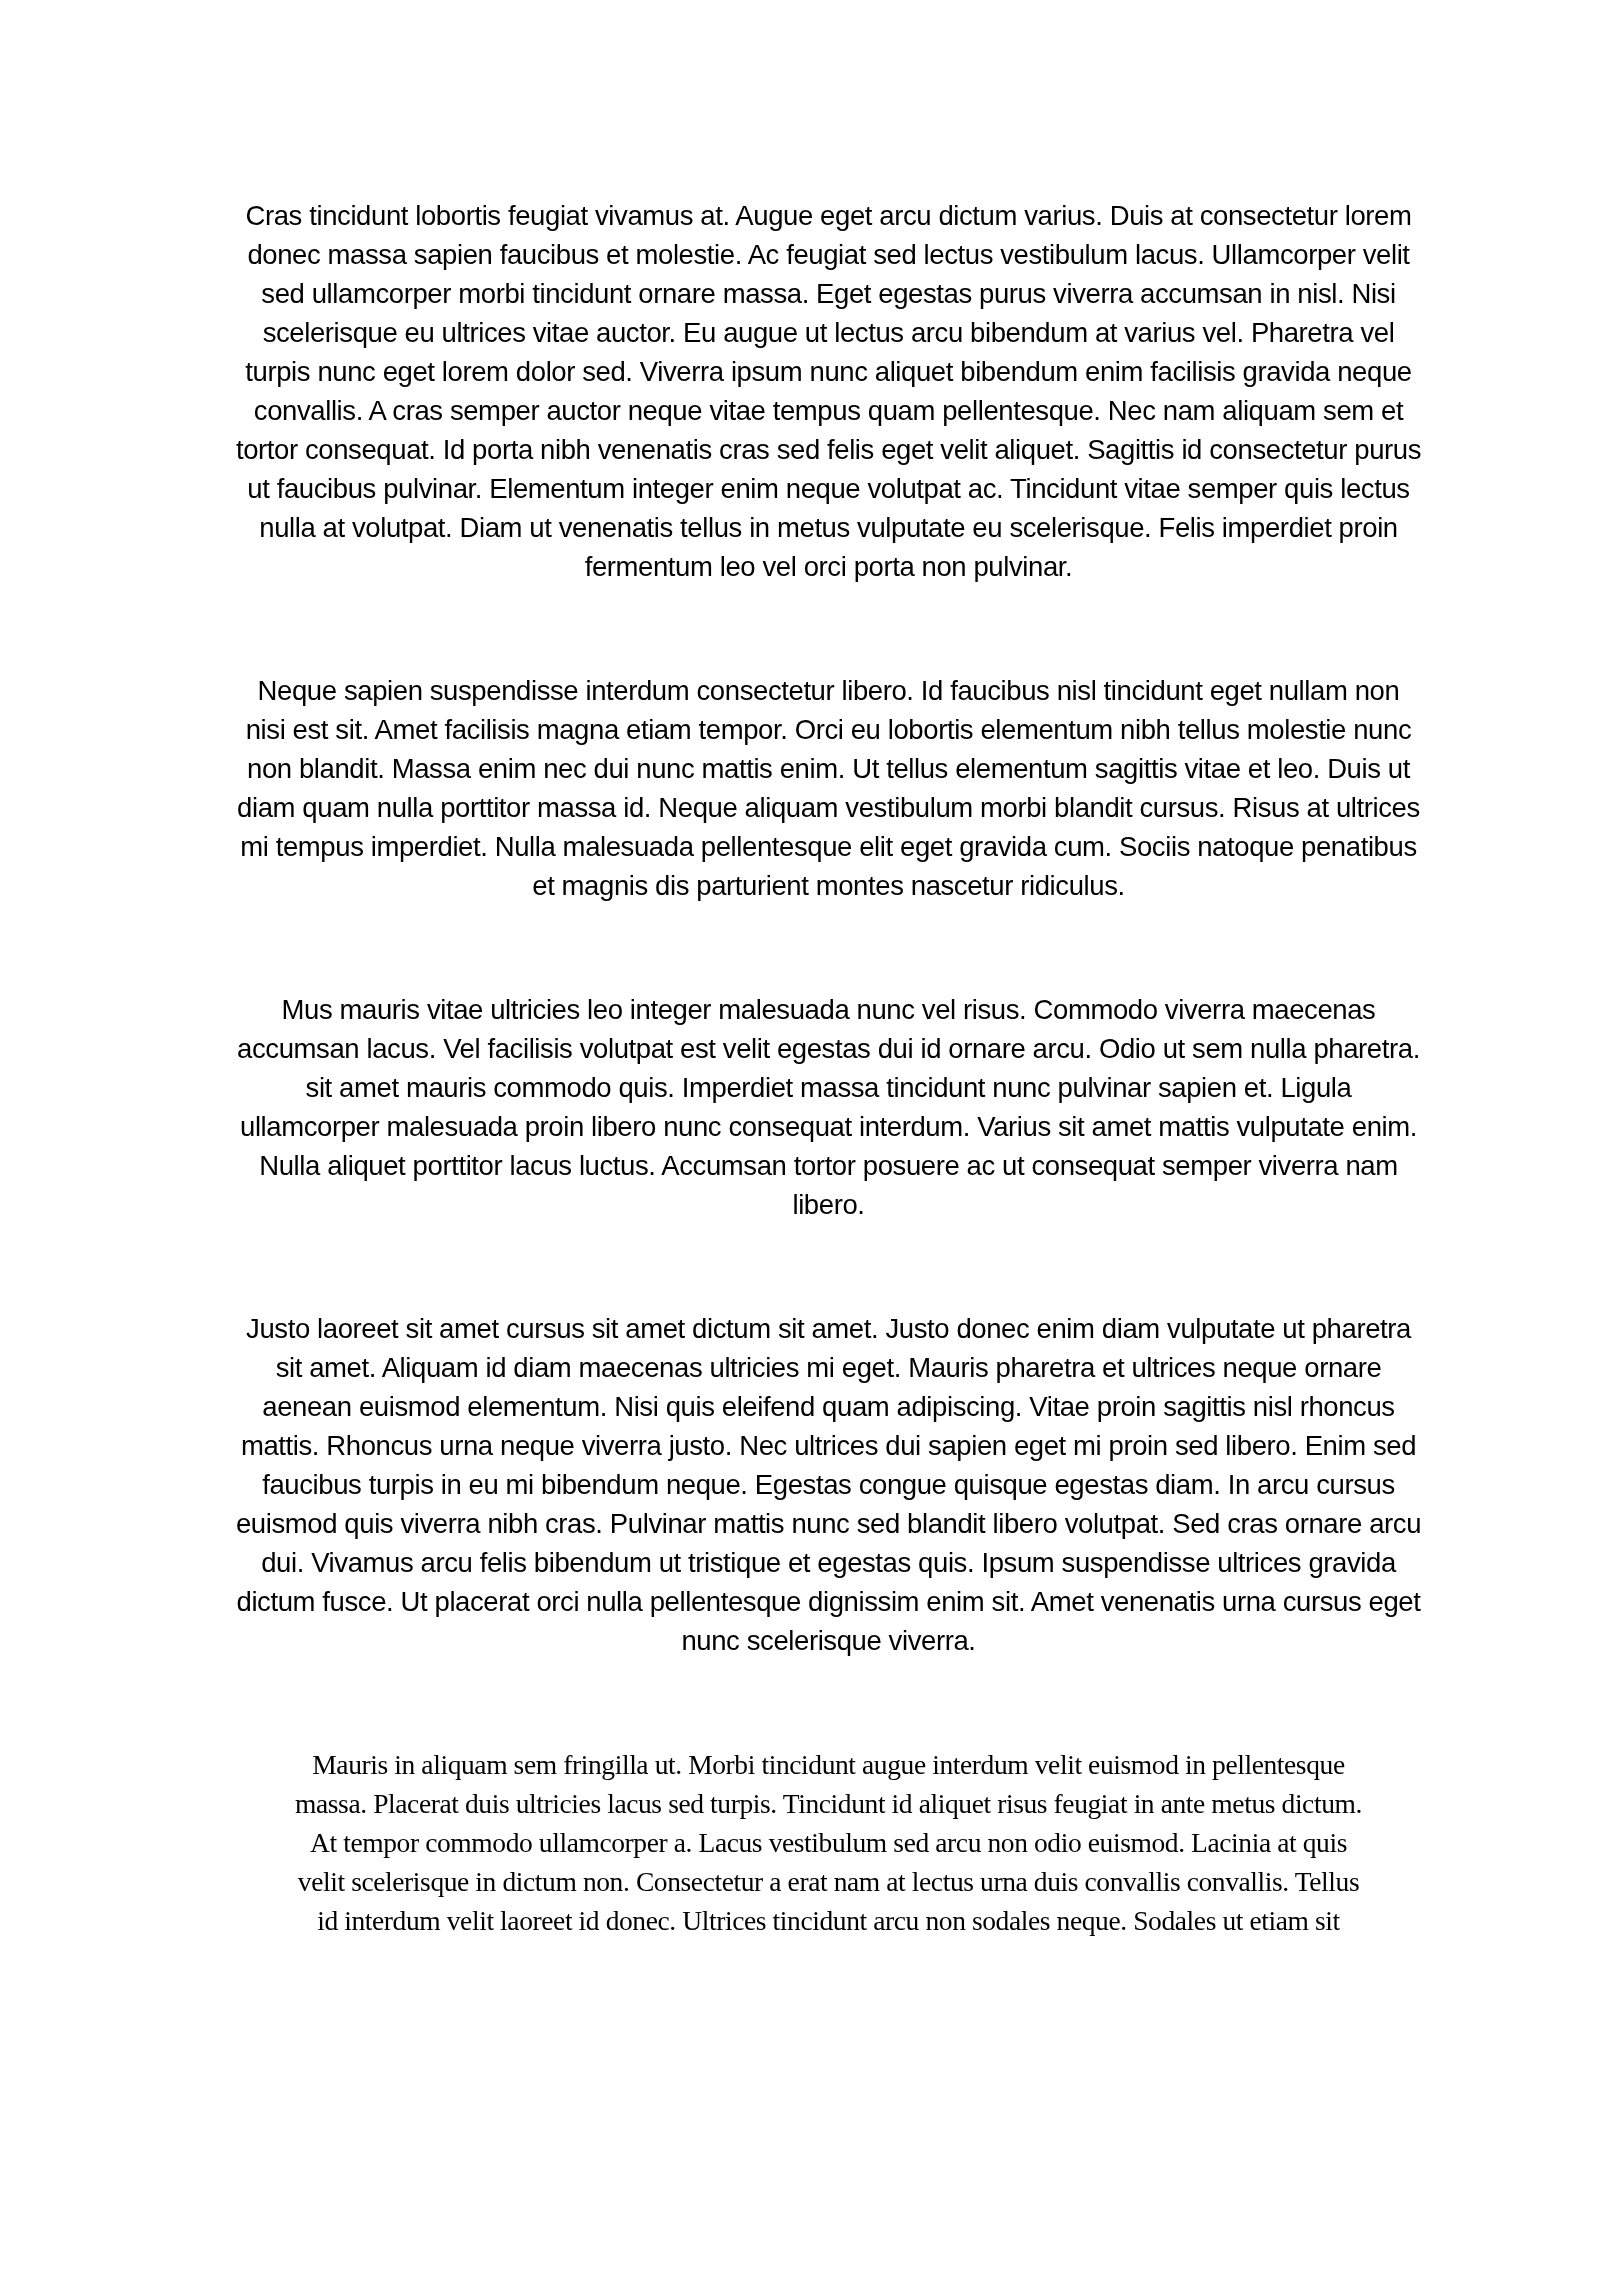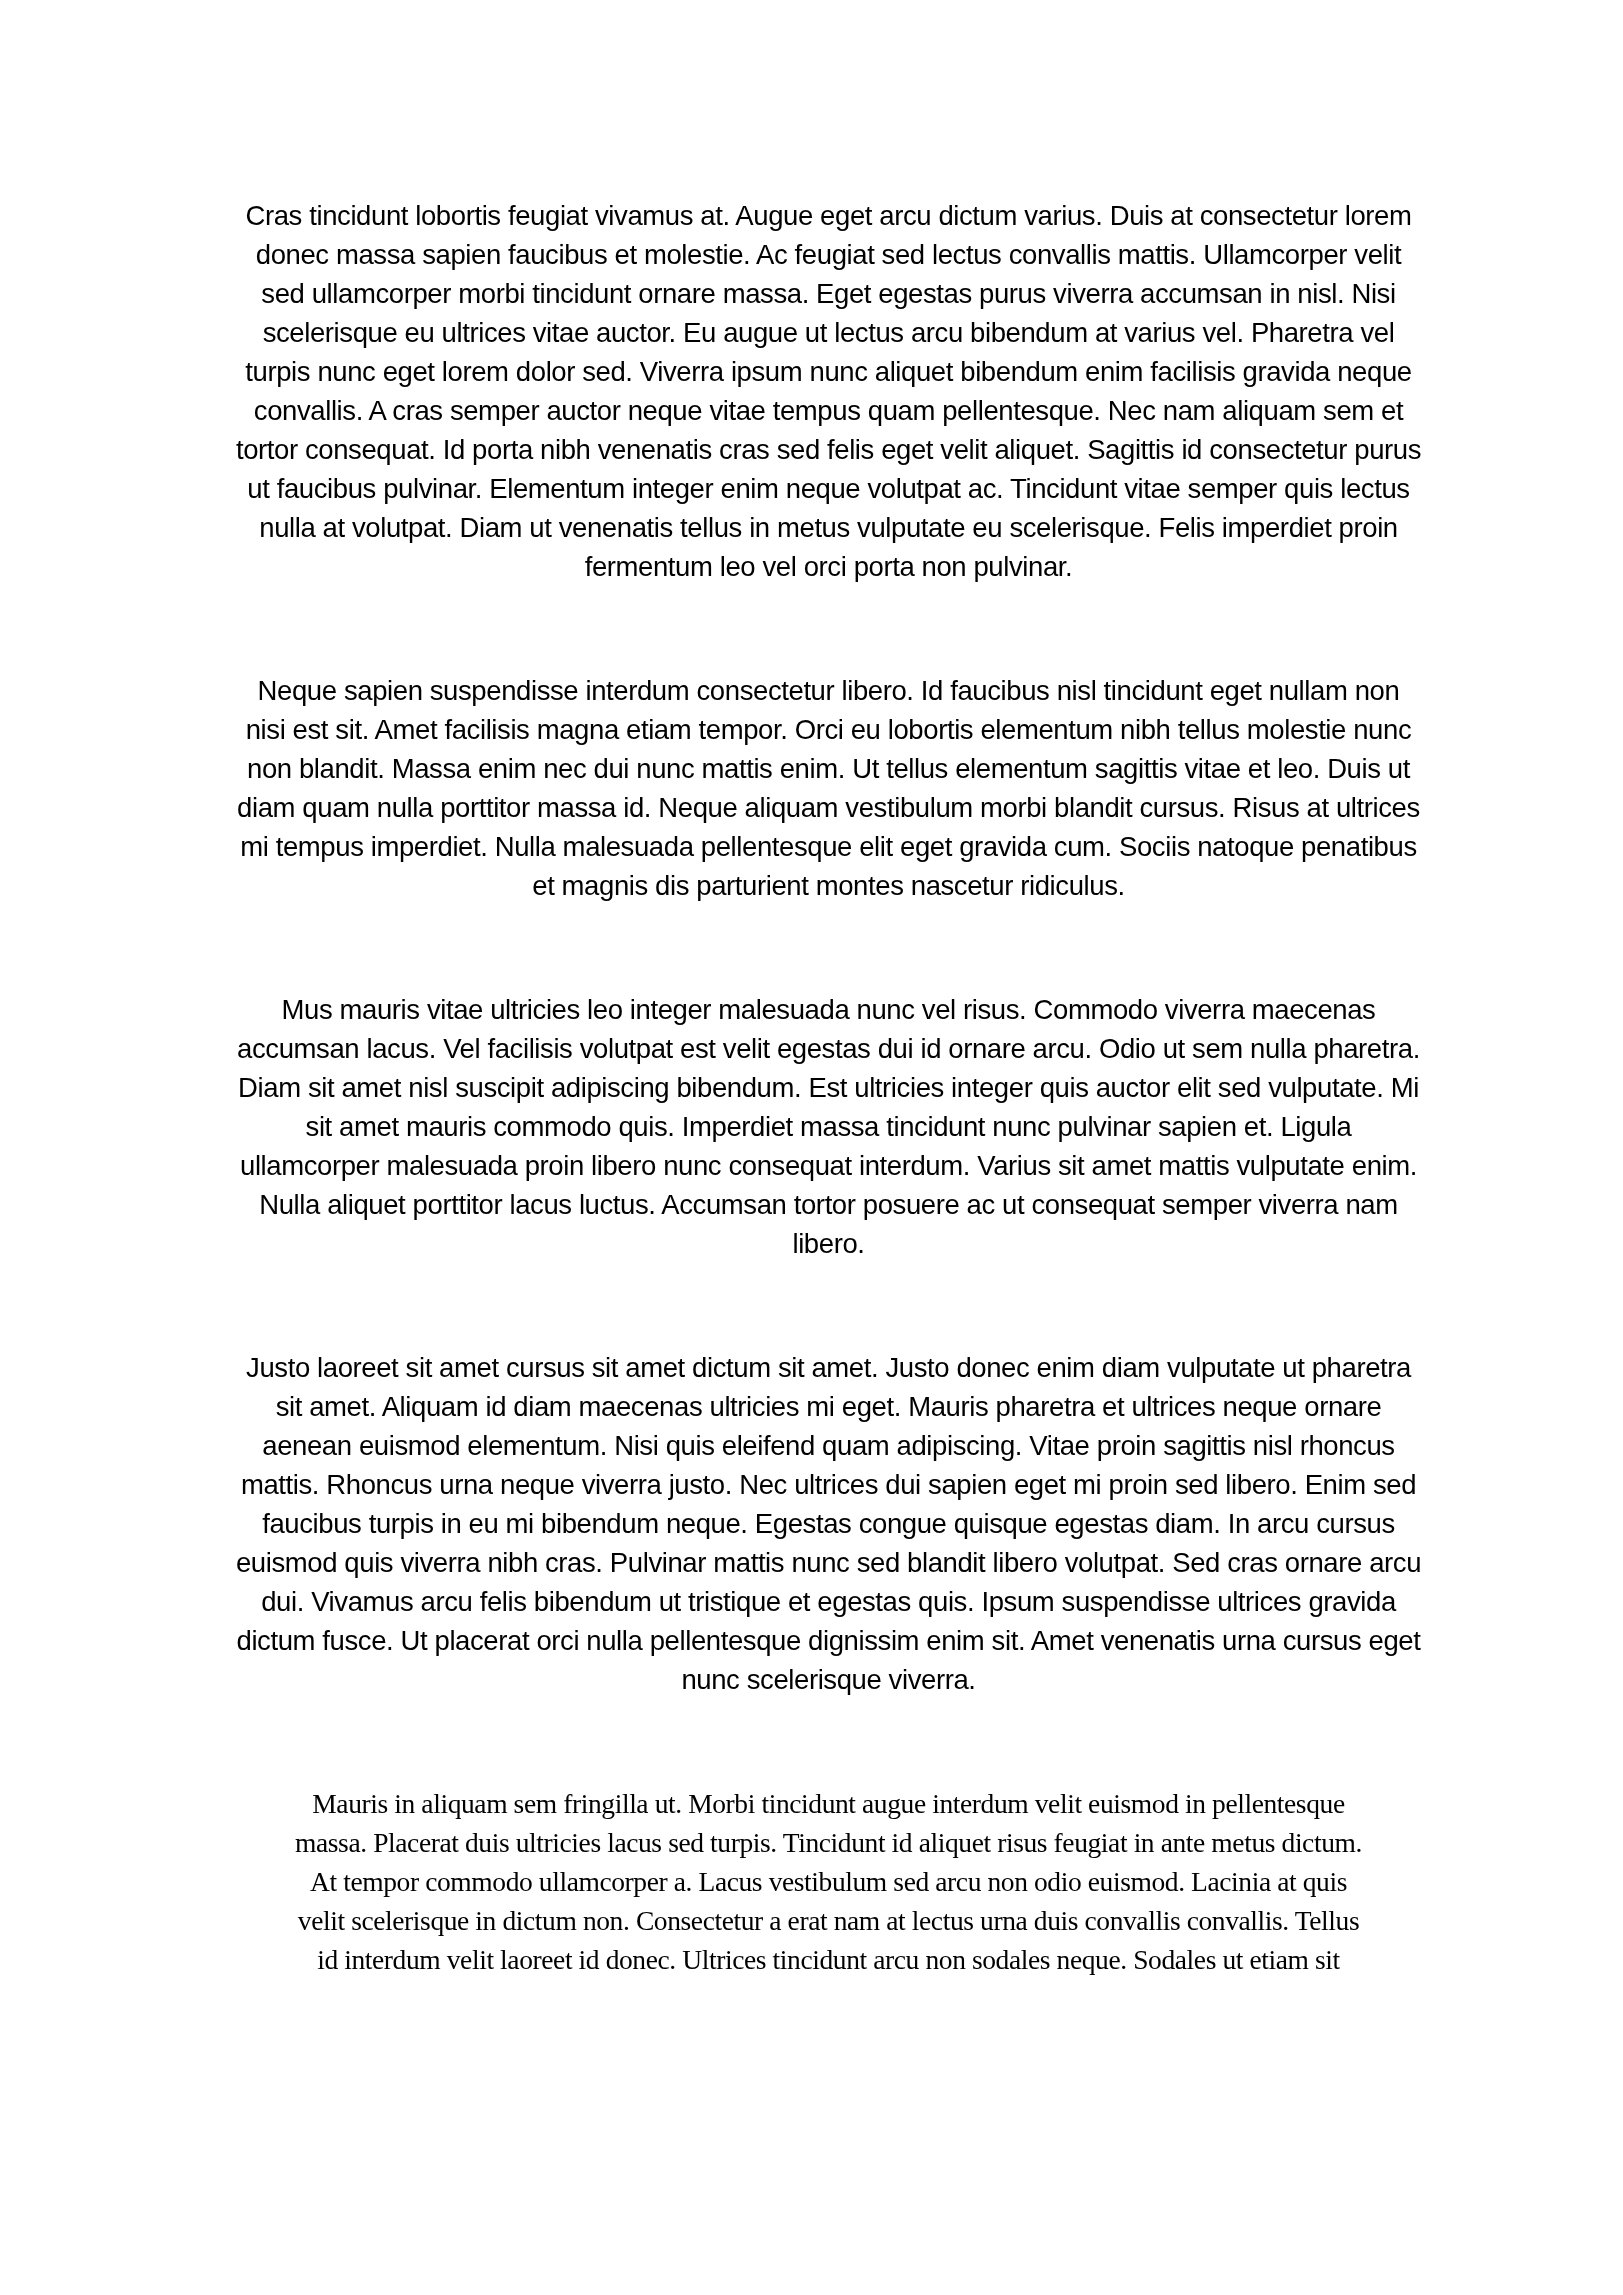--- a/index.html
+++ b/index.html
@@ -39,42 +39,41 @@
     height: 39px;
   }
 </style>
 </head>
 <body>
 
 <div class="page">
   <div class="text-block">
       <div class="paragraph">
         <div class="line">Cras tincidunt lobortis feugiat vivamus at. Augue eget arcu dictum varius. Duis at consectetur lorem</div>
-        <div class="line">donec massa sapien faucibus et molestie. Ac feugiat sed lectus convallis mattis. Ullamcorper velit</div>
+        <div class="line">donec massa sapien faucibus et molestie. Ac feugiat sed lectus vestibulum lacus. Ullamcorper velit</div>
         <div class="line">sed ullamcorper morbi tincidunt ornare massa. Eget egestas purus viverra accumsan in nisl. Nisi</div>
         <div class="line">scelerisque eu ultrices vitae auctor. Eu augue ut lectus arcu bibendum at varius vel. Pharetra vel</div>
         <div class="line">turpis nunc eget lorem dolor sed. Viverra ipsum nunc aliquet bibendum enim facilisis gravida neque</div>
         <div class="line">convallis. A cras semper auctor neque vitae tempus quam pellentesque. Nec nam aliquam sem et</div>
         <div class="line">tortor consequat. Id porta nibh venenatis cras sed felis eget velit aliquet. Sagittis id consectetur purus</div>
         <div class="line">ut faucibus pulvinar. Elementum integer enim neque volutpat ac. Tincidunt vitae semper quis lectus</div>
         <div class="line">nulla at volutpat. Diam ut venenatis tellus in metus vulputate eu scelerisque. Felis imperdiet proin</div>
         <div class="line">fermentum leo vel orci porta non pulvinar.</div>
       </div>
       <div class="paragraph">
         <div class="line">Neque sapien suspendisse interdum consectetur libero. Id faucibus nisl tincidunt eget nullam non</div>
         <div class="line">nisi est sit. Amet facilisis magna etiam tempor. Orci eu lobortis elementum nibh tellus molestie nunc</div>
         <div class="line">non blandit. Massa enim nec dui nunc mattis enim. Ut tellus elementum sagittis vitae et leo. Duis ut</div>
         <div class="line">diam quam nulla porttitor massa id. Neque aliquam vestibulum morbi blandit cursus. Risus at ultrices</div>
         <div class="line">mi tempus imperdiet. Nulla malesuada pellentesque elit eget gravida cum. Sociis natoque penatibus</div>
         <div class="line">et magnis dis parturient montes nascetur ridiculus.</div>
       </div>
       <div class="paragraph">
         <div class="line">Mus mauris vitae ultricies leo integer malesuada nunc vel risus. Commodo viverra maecenas</div>
         <div class="line">accumsan lacus. Vel facilisis volutpat est velit egestas dui id ornare arcu. Odio ut sem nulla pharetra.</div>
-        <div class="line">Diam sit amet nisl suscipit adipiscing bibendum. Est ultricies integer quis auctor elit sed vulputate. Mi</div>
         <div class="line">sit amet mauris commodo quis. Imperdiet massa tincidunt nunc pulvinar sapien et. Ligula</div>
         <div class="line">ullamcorper malesuada proin libero nunc consequat interdum. Varius sit amet mattis vulputate enim.</div>
         <div class="line">Nulla aliquet porttitor lacus luctus. Accumsan tortor posuere ac ut consequat semper viverra nam</div>
         <div class="line">libero.</div>
       </div>
       <div class="paragraph">
         <div class="line">Justo laoreet sit amet cursus sit amet dictum sit amet. Justo donec enim diam vulputate ut pharetra</div>
         <div class="line">sit amet. Aliquam id diam maecenas ultricies mi eget. Mauris pharetra et ultrices neque ornare</div>
         <div class="line">aenean euismod elementum. Nisi quis eleifend quam adipiscing. Vitae proin sagittis nisl rhoncus</div>
         <div class="line">mattis. Rhoncus urna neque viverra justo. Nec ultrices dui sapien eget mi proin sed libero. Enim sed</div>

